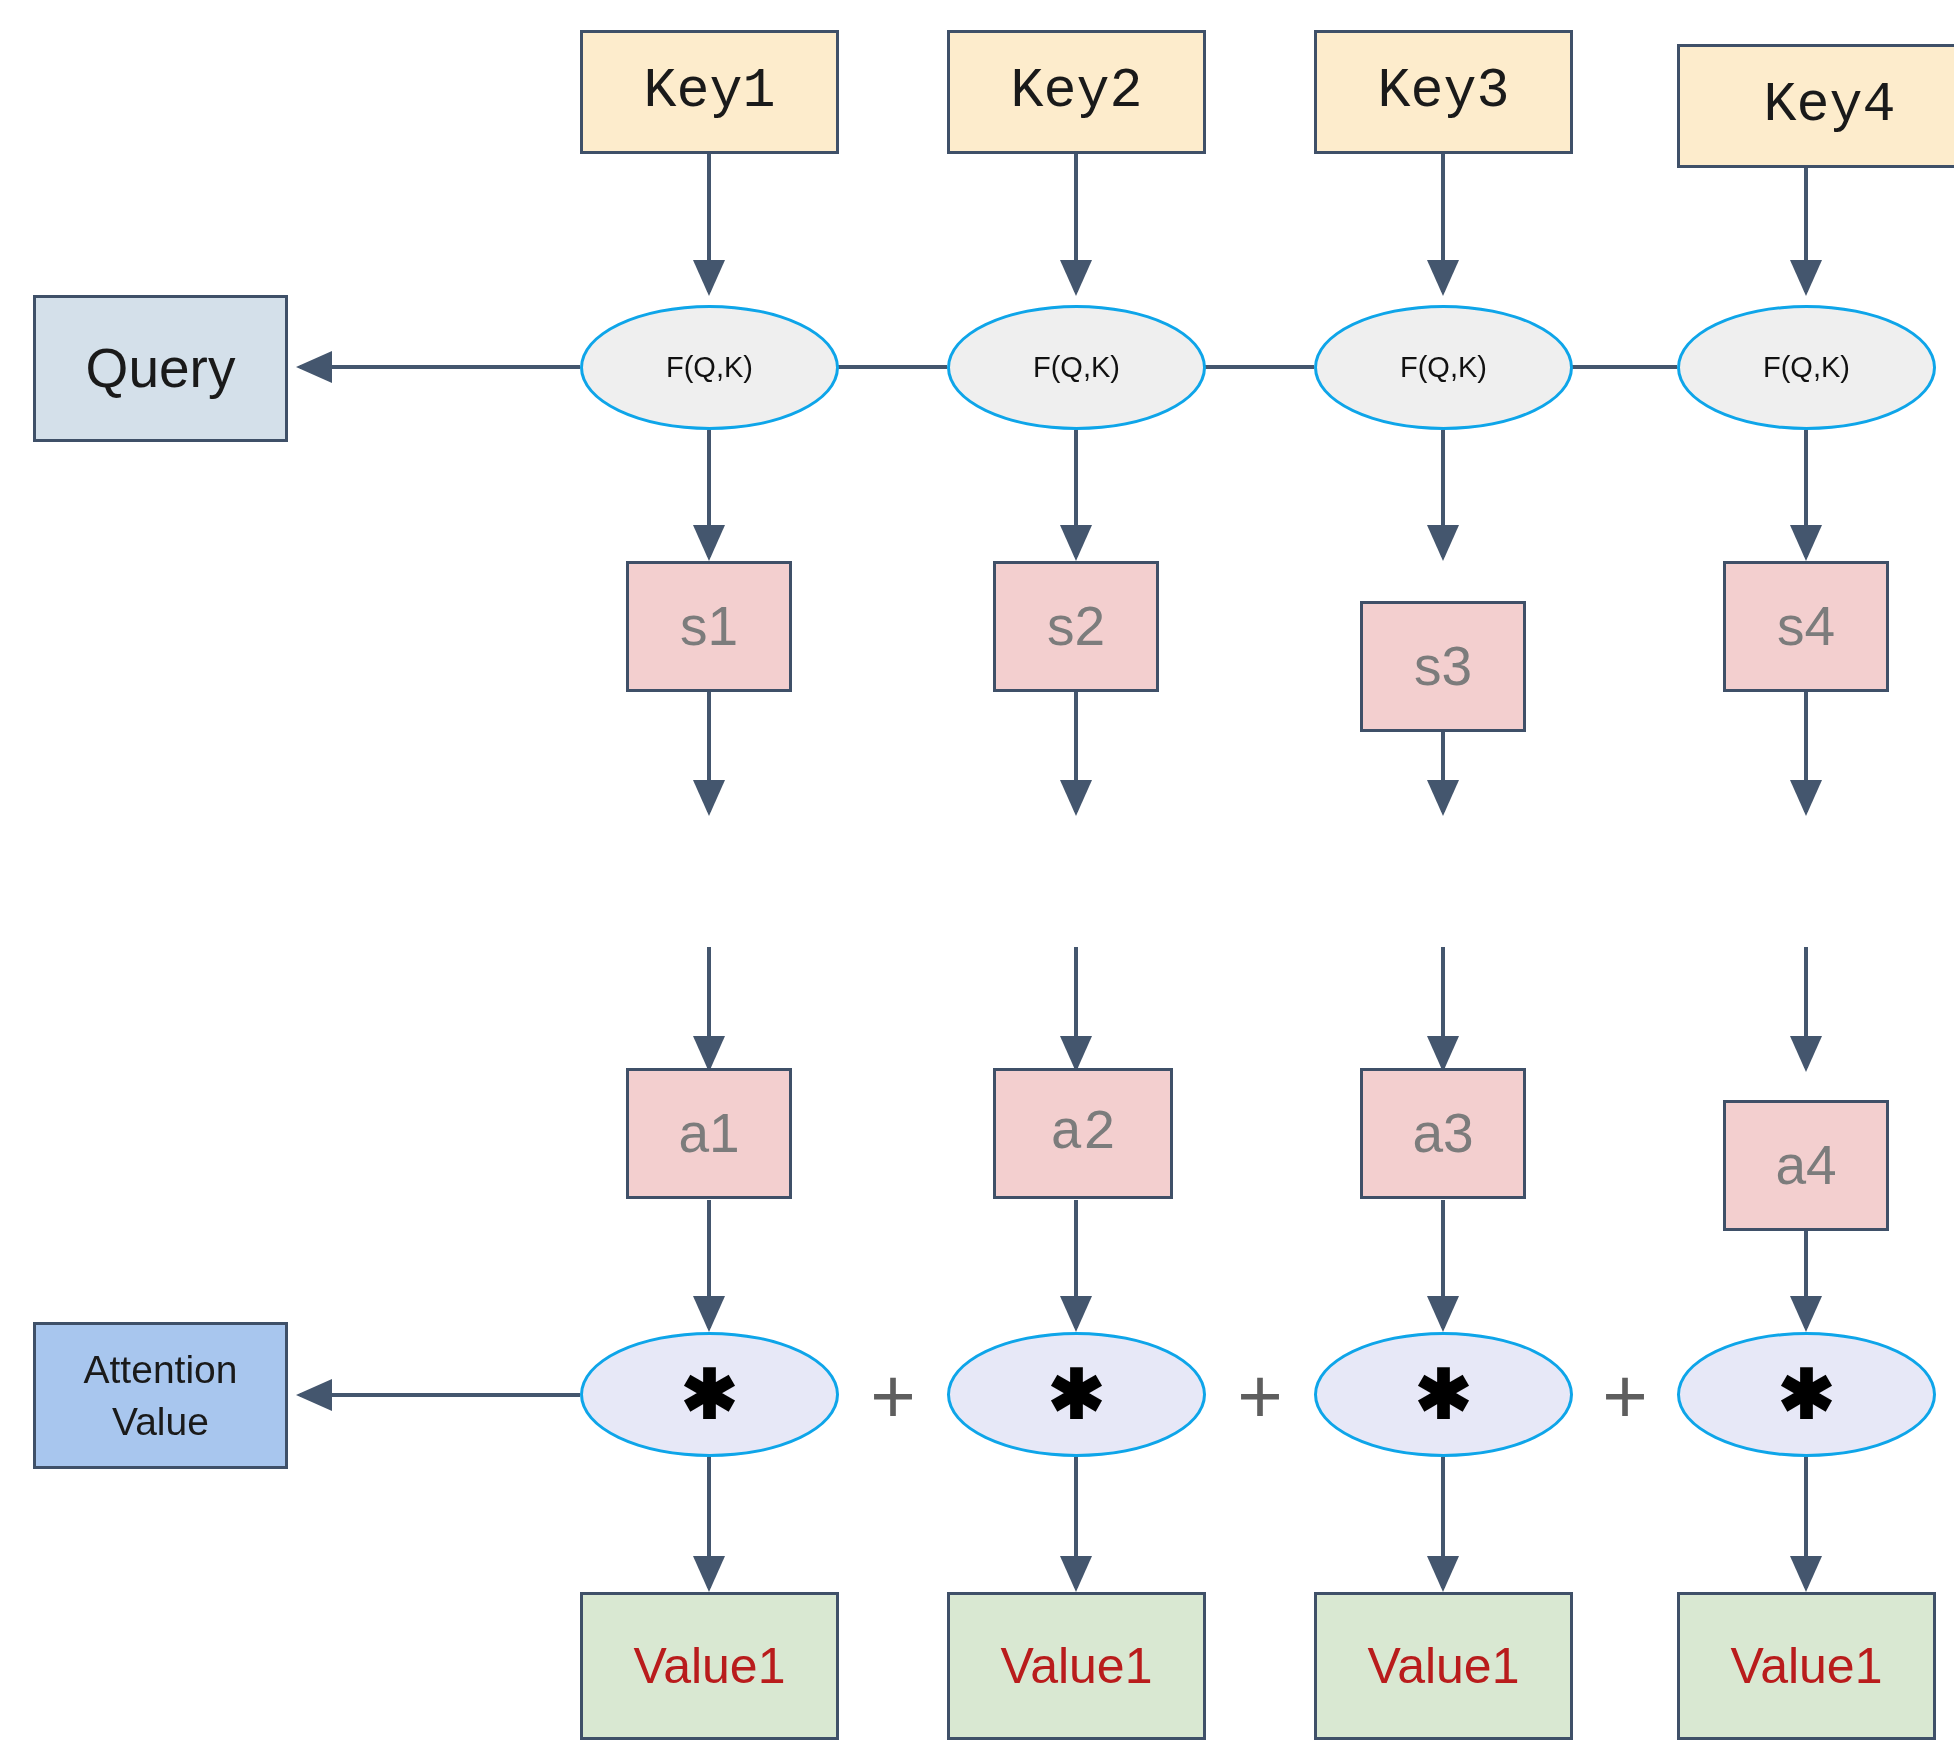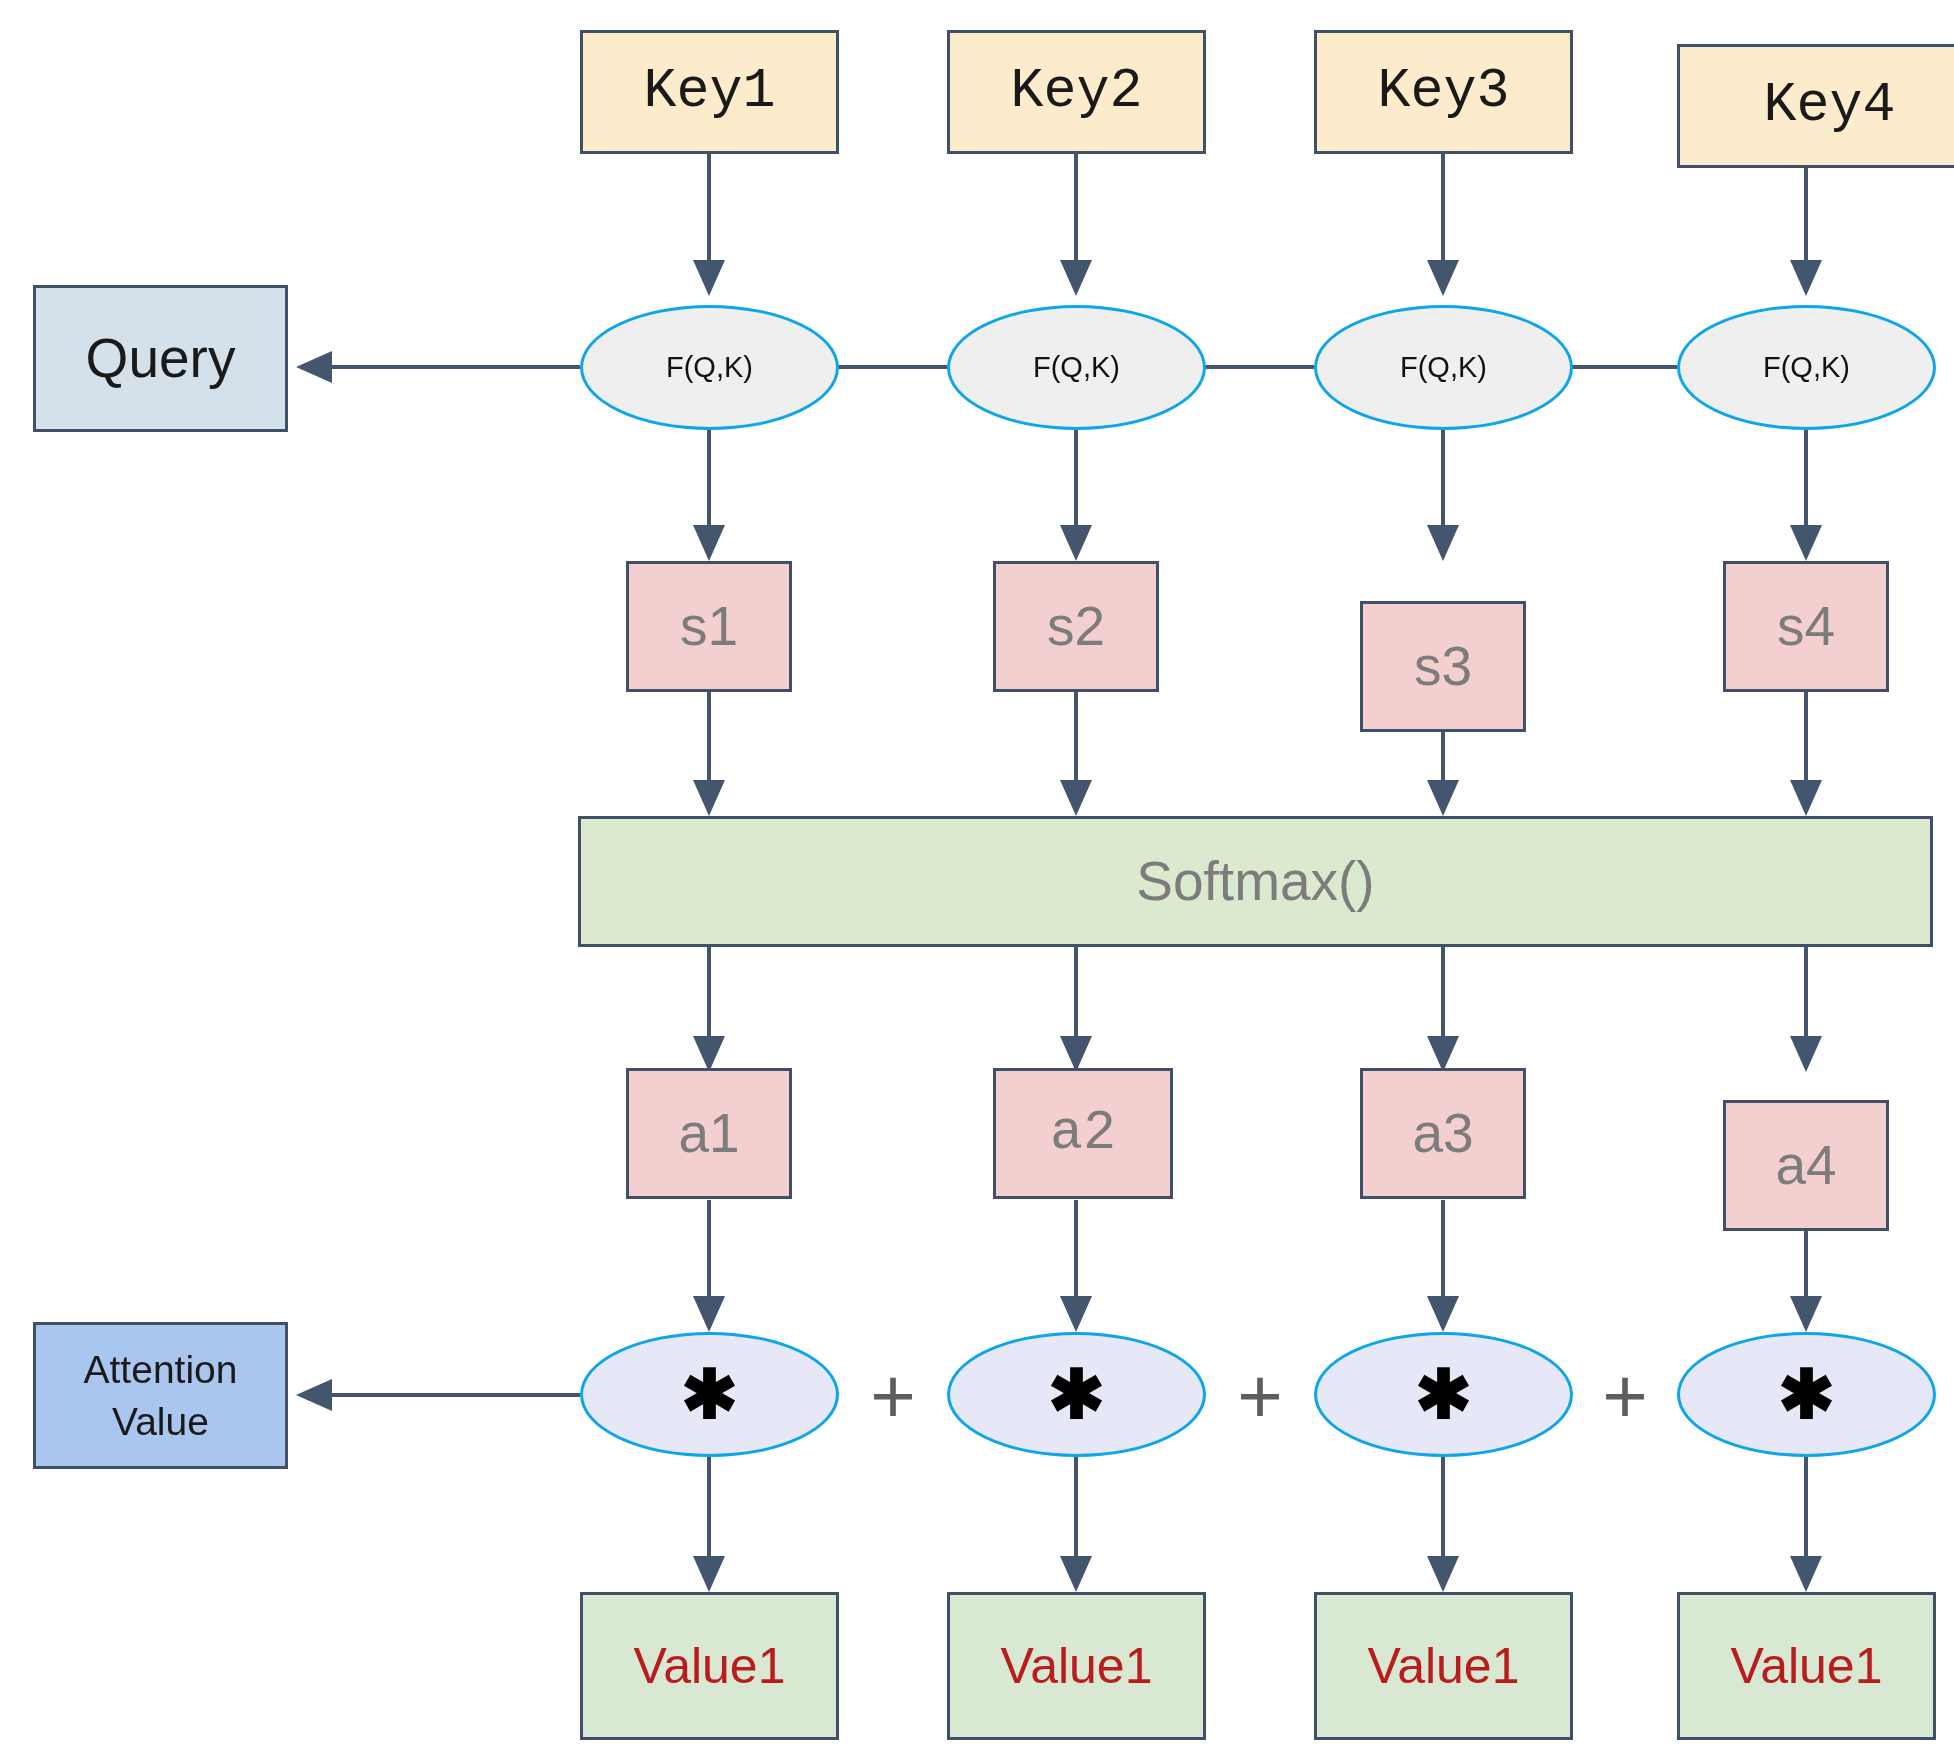--- a/index.html
+++ b/index.html
@@ -155,21 +155,21 @@
   <div class="node rect key-box" style="left:947px; top:30px; width:259px; height:124px;">
     <span>Key2</span>
   </div>
   <div class="node rect key-box" style="left:1314px; top:30px; width:259px; height:124px;">
     <span>Key3</span>
   </div>
   <div class="node rect key-box" style="left:1677px; top:44px; width:305px; height:124px;">
     <span>Key4</span>
   </div>
 
-  <div class="node rect query-box" style="left:33px; top:285px; width:255px; height:147px;">
+  <div class="node rect query-box" style="left:33px; top:295px; width:255px; height:147px;">
     <span>Query</span>
   </div>
 
   <div class="node ellipse fqk" style="left:580px; top:305px; width:259px; height:125px;">
     <span>F(Q,K)</span>
   </div>
   <div class="node ellipse fqk" style="left:947px; top:305px; width:259px; height:125px;">
     <span>F(Q,K)</span>
   </div>
   <div class="node ellipse fqk" style="left:1314px; top:305px; width:259px; height:125px;">
@@ -185,23 +185,20 @@
   <div class="node rect score-box" style="left:993px; top:561px; width:166px; height:131px;">
     <span>s2</span>
   </div>
   <div class="node rect score-box" style="left:1360px; top:561px; width:166px; height:131px;margin-top:40px;">
     <span>s3</span>
   </div>
   <div class="node rect score-box" style="left:1723px; top:561px; width:166px; height:131px;">
     <span>s4</span>
   </div>
 
-  <div class="node rect softmax-box" style="left:578px; top:816px; width:1355px; height:131px;">
-    <span>Softmax()</span>
-  </div>
 
   <div class="node rect score-box" style="left:626px; top:1068px; width:166px; height:131px;">
     <span>a1</span>
   </div>
   <div class="node rect score-box" style="left:993px; top:1068px; width:180px; height:131px;font-family:Liberation Mono, monospace;">
     <span>a2</span>
   </div>
   <div class="node rect score-box" style="left:1360px; top:1068px; width:166px; height:131px;">
     <span>a3</span>
   </div>

